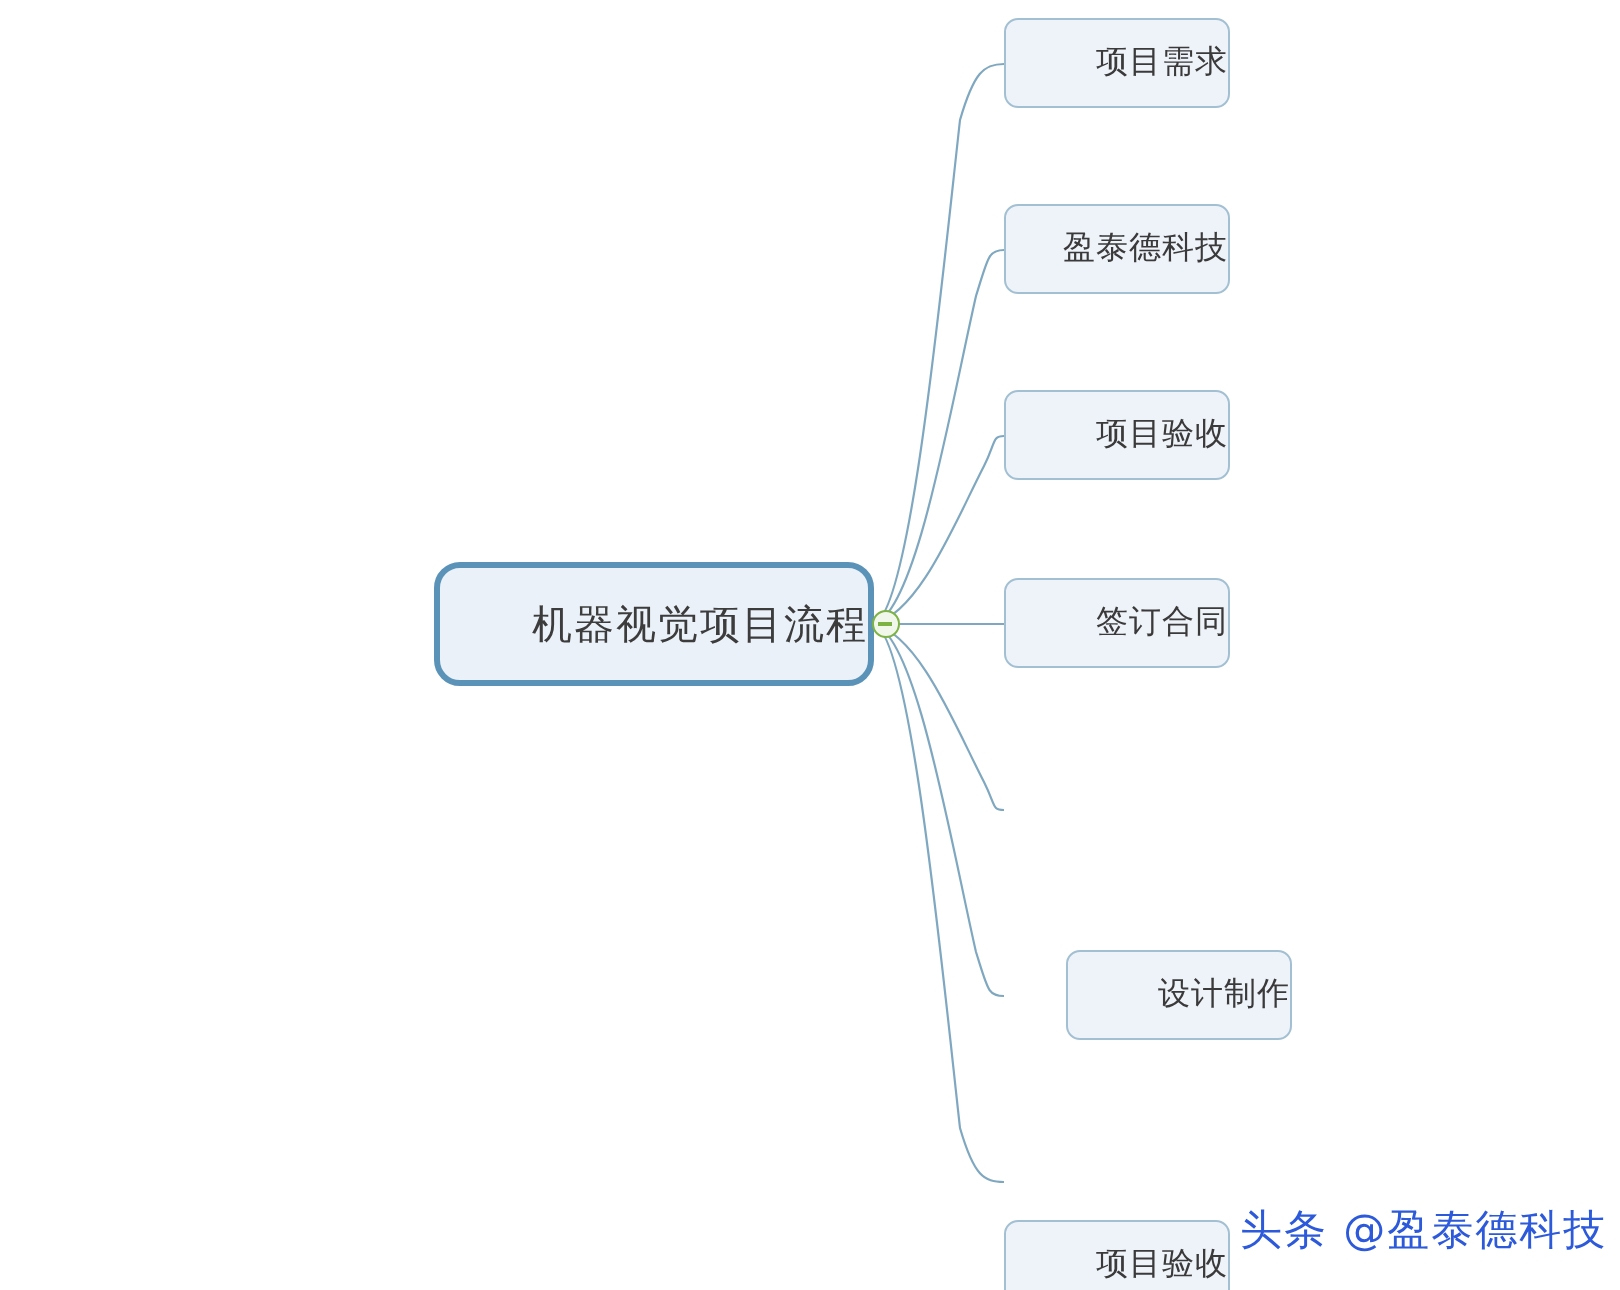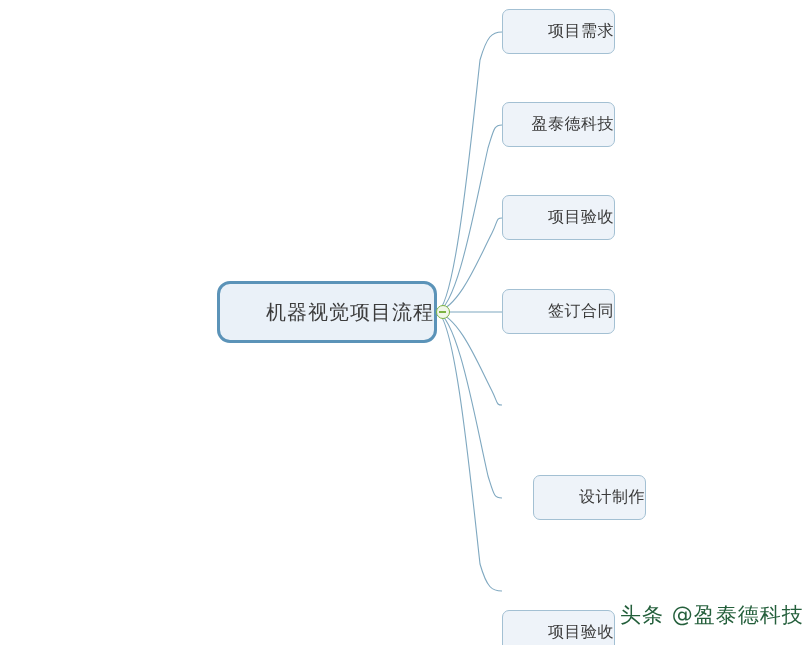--- a/index.html
+++ b/index.html
@@ -105,21 +105,21 @@
     width: 7px;
     height: 1.6px;
     background: #7cb342;
   }
 
   .watermark {
     position: absolute;
     left: 620px;
     top: 601px;
     font-size: 21px;
-    color: #14532d;
+    color: #1d4ed8;
     letter-spacing: 1px;
     white-space: nowrap;
     opacity: 0.93;
     font-family: "DejaVu Sans", "Liberation Sans", sans-serif;
   }
 </style>
 </head>
 <body>
 
 <div id="mindmap-canvas">

